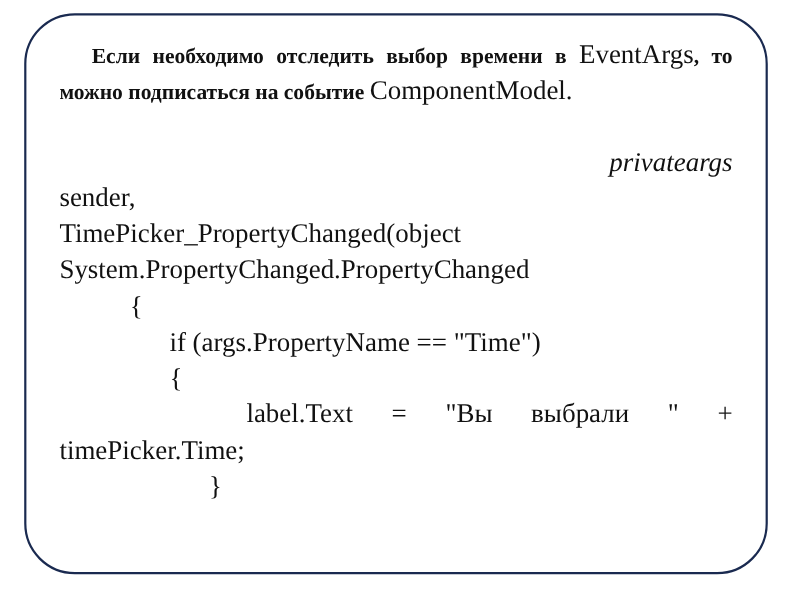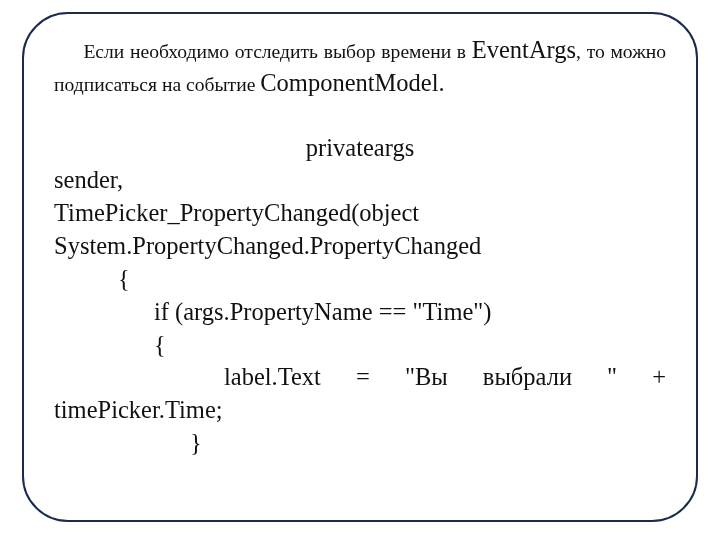--- a/index.html
+++ b/index.html
@@ -29,33 +29,35 @@
     color: #111;
     text-align: justify;
     text-justify: inter-word;
   }
   .intro {
     margin: 0;
     text-indent: 1.2em;
   }
   .smaller {
     font-size: 0.8em;
+    font-weight: bold;
   }
   .blank {
     height: 32px;
   }
   .code .row {
     white-space: pre-wrap;
   }
   .code .ind1 { padding-left: 64px; }
   .code .ind2 { padding-left: 100px; }
   .code .ind3 { padding-left: 136px; }
   .code .jrow {
     display: flex;
-    justify-content: center;
+    justify-content: flex-end;
+    font-style: italic;
   }
   .code .jvoid {
     text-align: right;
   }
   .code .labelrow {
     display: flex;
   }
   .code .labellead {
     flex: 0 0 170px;
   }

